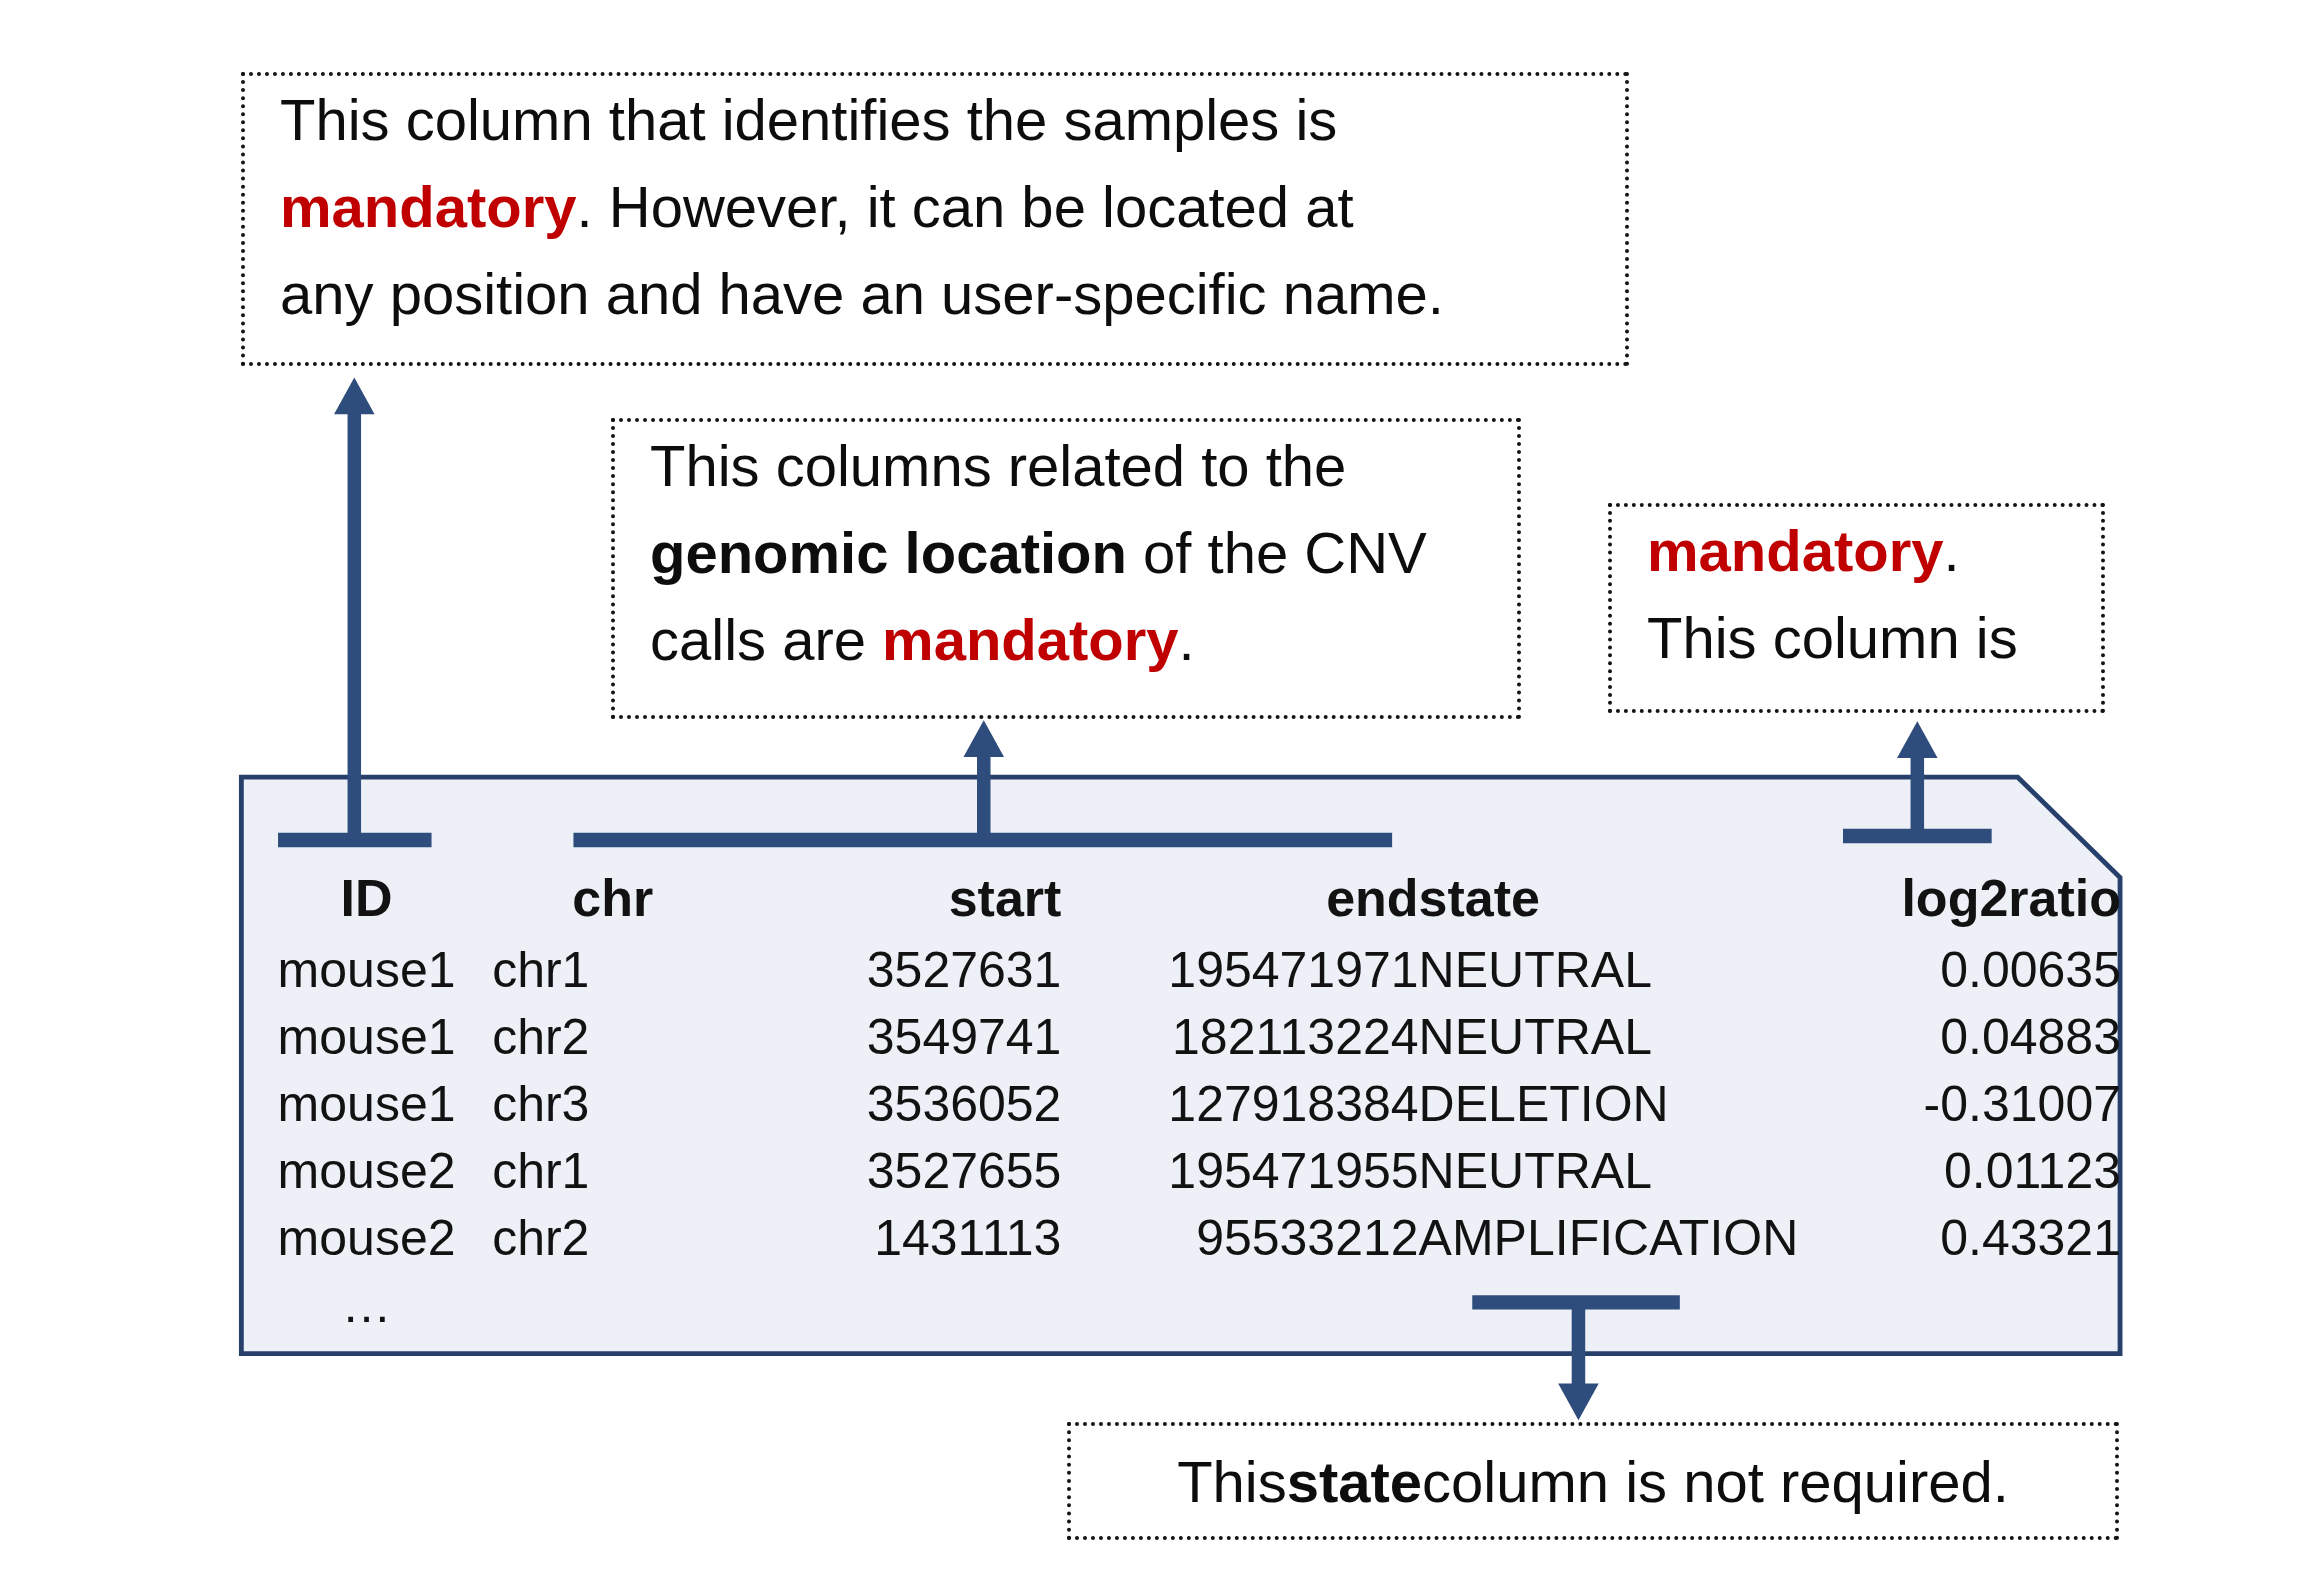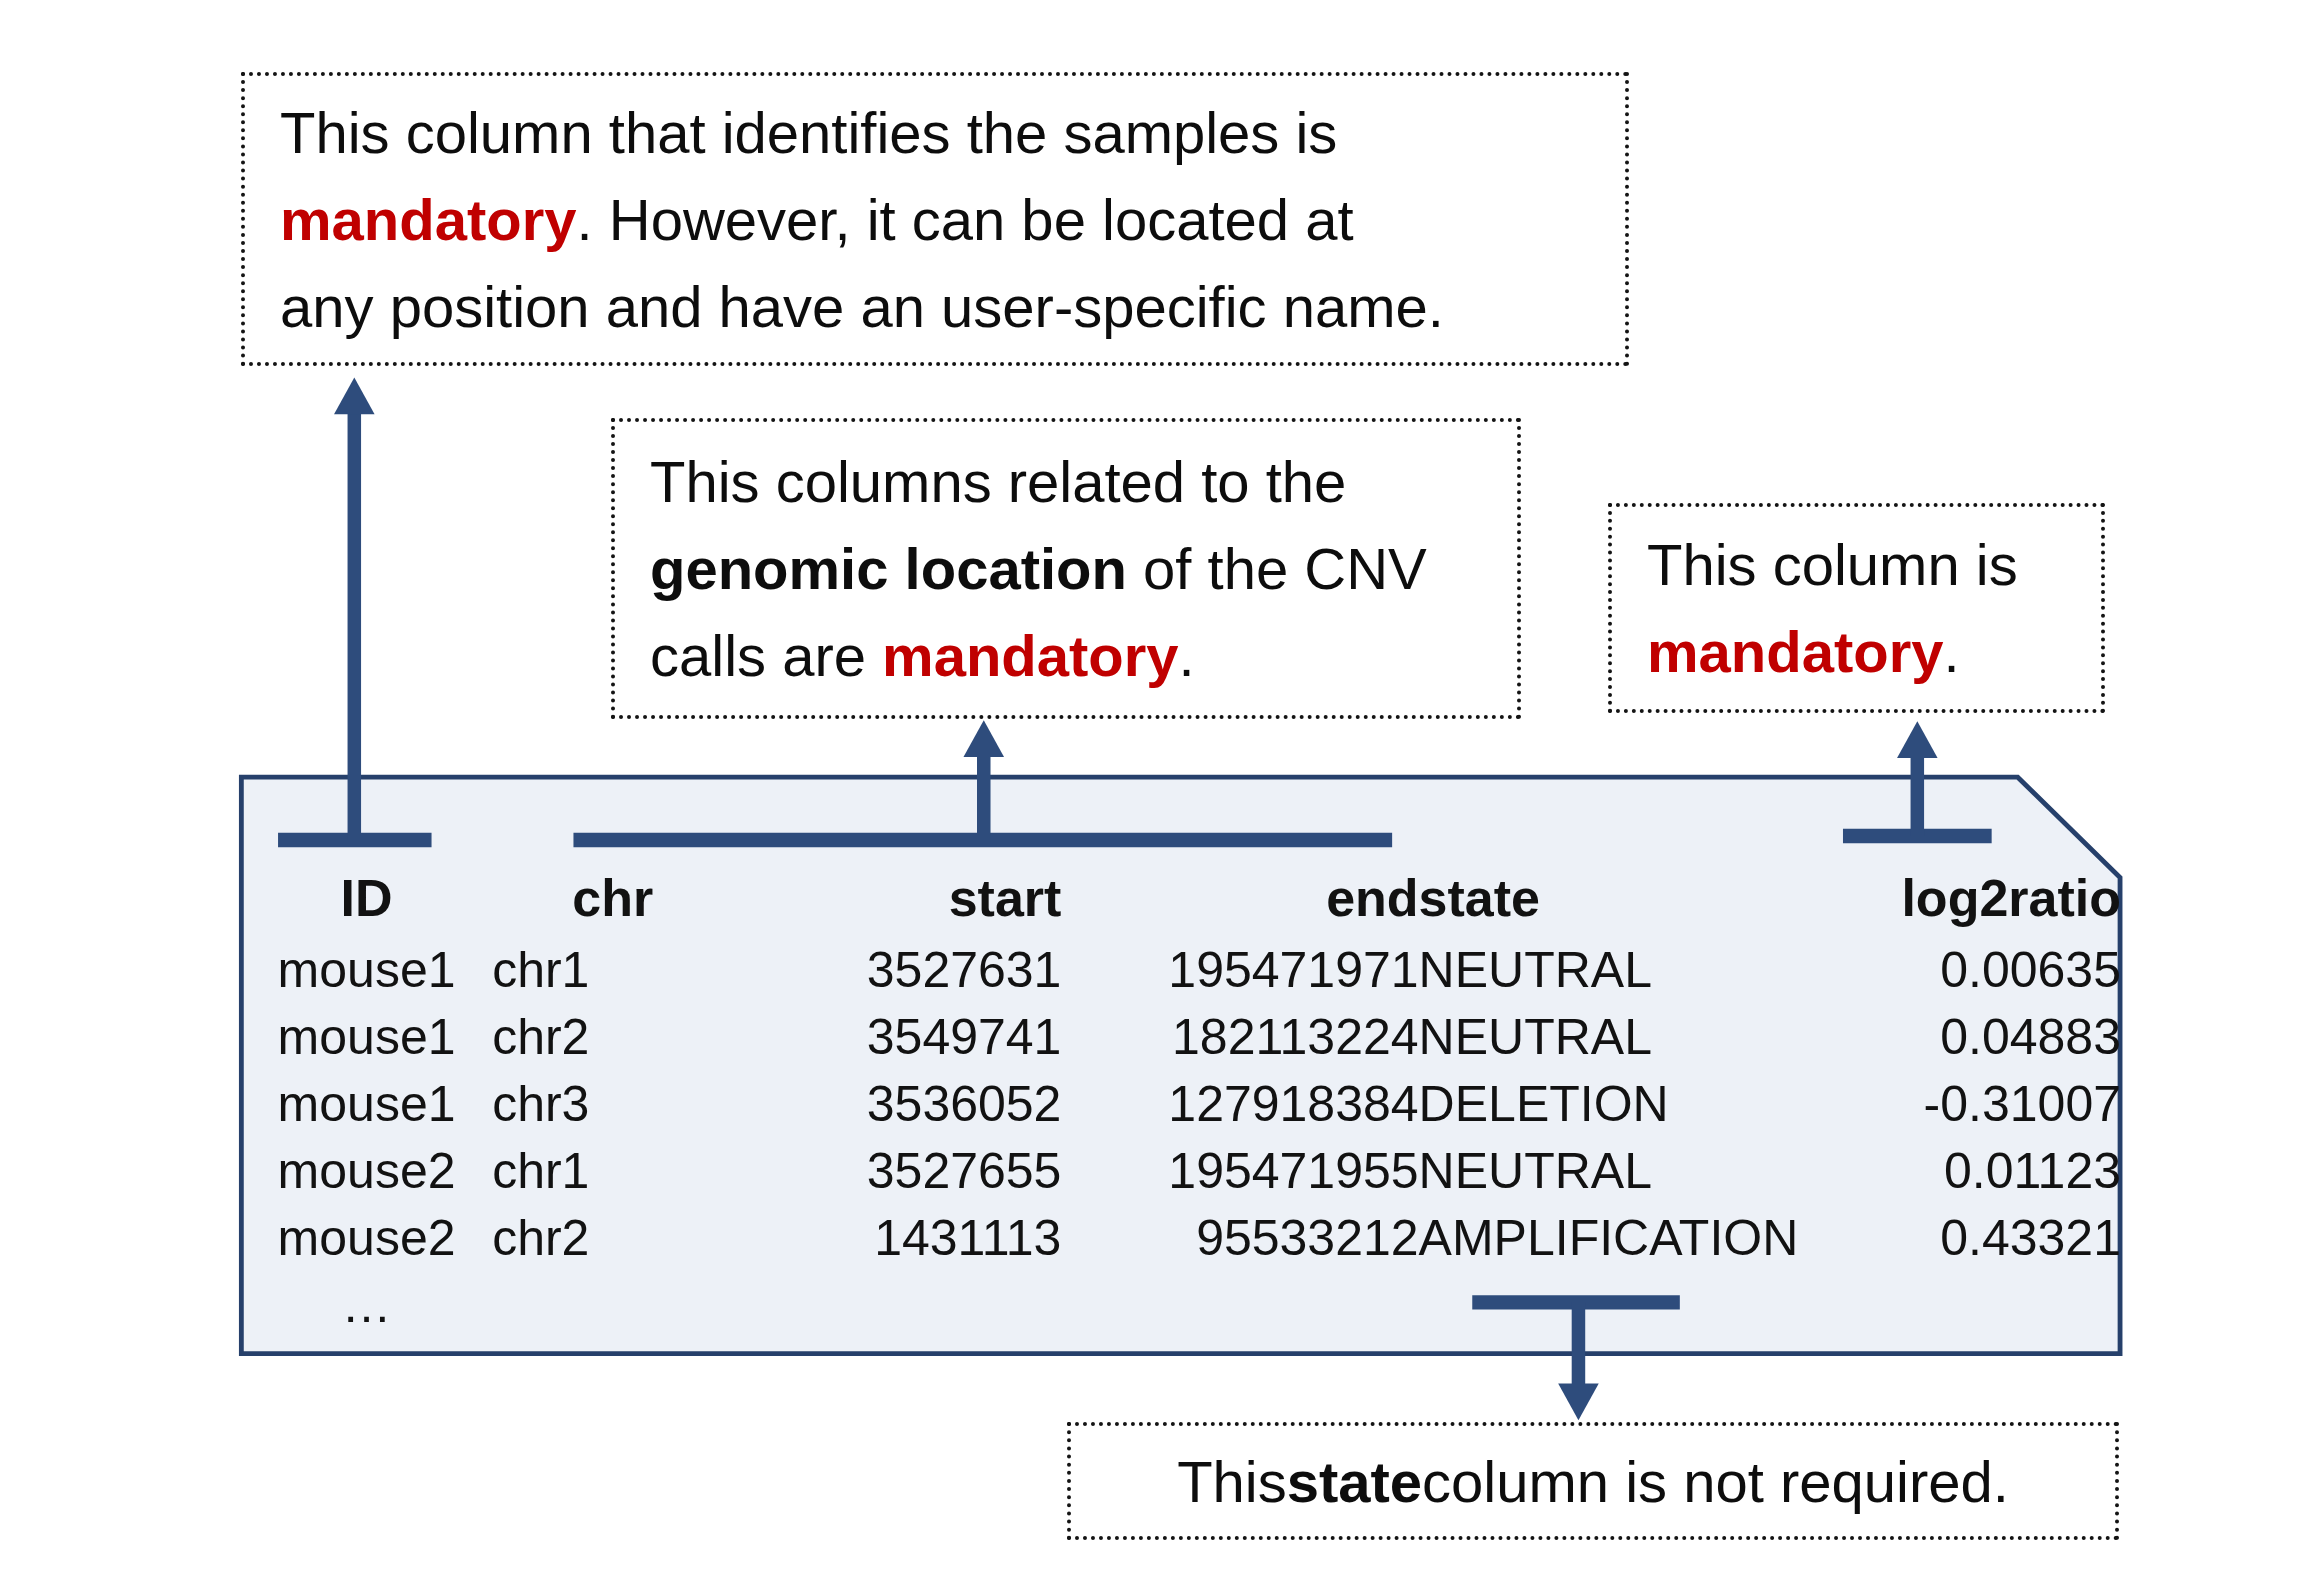--- a/index.html
+++ b/index.html
@@ -13,21 +13,20 @@
   }
   svg.layer { position: absolute; left: 0; top: 0; }
 
   
   .note {
     position: absolute;
     box-sizing: border-box;
     border: 4.8px dotted #141414;
     display: flex;
     flex-direction: column;
-    justify-content: center;
     font-size: 58px;
     line-height: 87px;
     color: #0d0d0d;
     padding: 0 35px;
     background: #ffffff;
   }
   .note .nline { height: 87px; white-space: nowrap; }
   .note-sample   { left: 241px;  top: 72px;   width: 1388px; height: 294px; }
   .note-genomic  { left: 611px;  top: 418px;  width: 910px;  height: 301px; }
   .note-log2     { left: 1608px; top: 503px;  width: 497px;  height: 210px; }
@@ -118,22 +117,22 @@
     <div class="nline"><span>any position and have an user-specific name.</span></div>
   </div>
 
   <div class="note note-genomic">
     <div class="nline"><span>This columns related to the</span></div>
     <div class="nline"><span class="b">genomic location</span><span> of the CNV</span></div>
     <div class="nline"><span>calls are </span><span class="red">mandatory</span><span>.</span></div>
   </div>
 
   <div class="note note-log2">
+    <div class="nline"><span class="red">mandatory</span><span>.</span></div>
     <div class="nline"><span>This column is</span></div>
-    <div class="nline"><span class="red">mandatory</span><span>.</span></div>
   </div>
 
   <div class="note note-state">
     <span>This </span>
       <span class="b">state</span>
       <span> column is not required.</span>
   </div>
 
   <table class="cnv">
     <colgroup>

